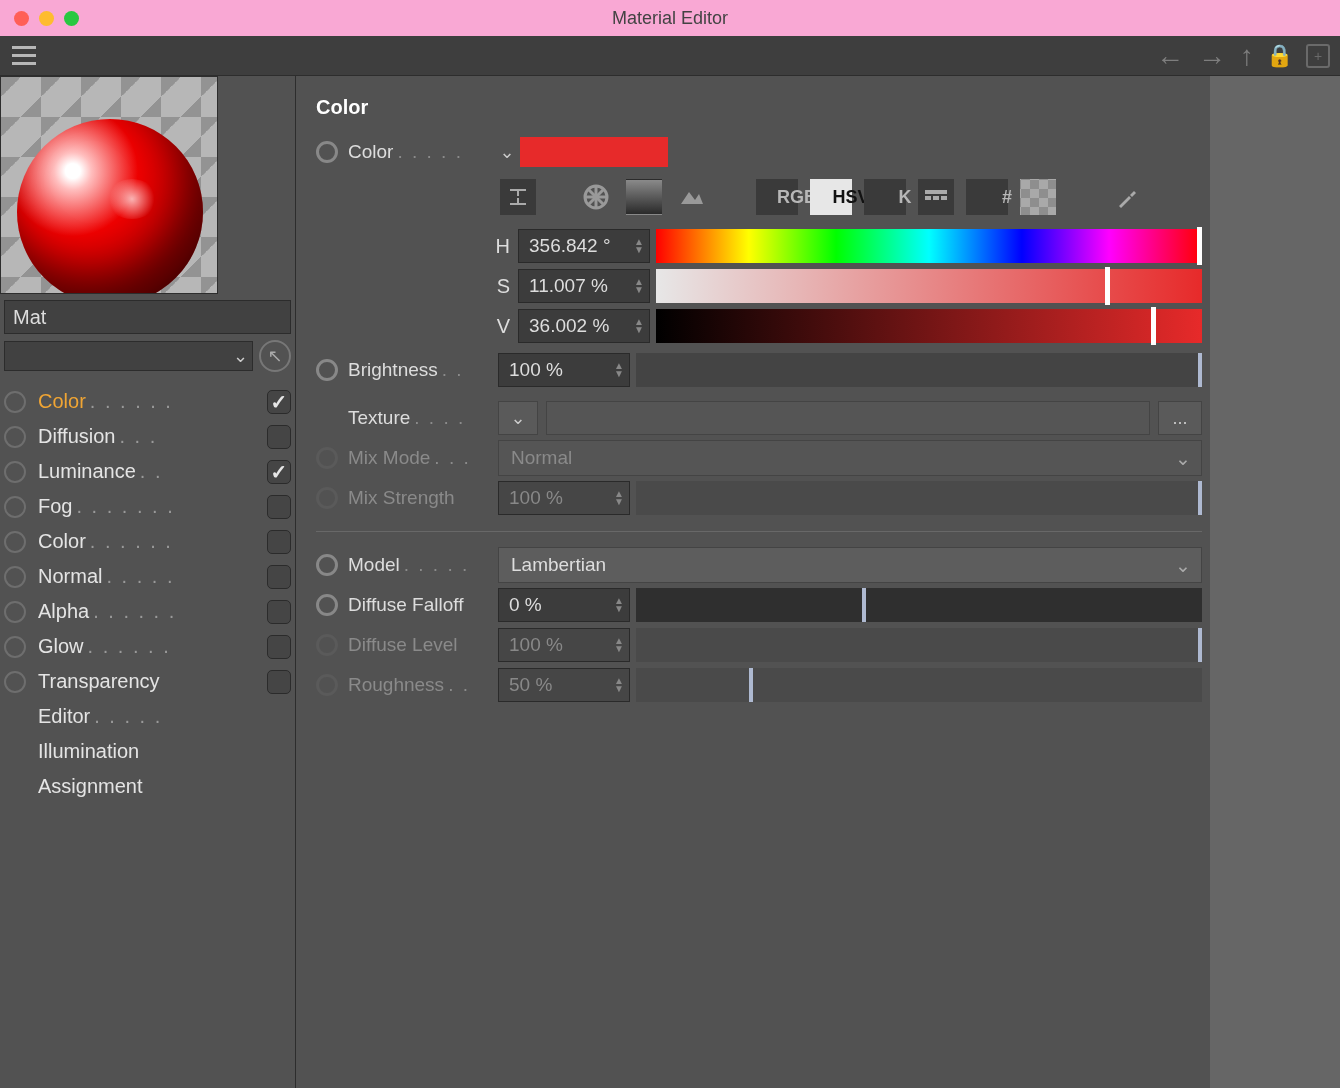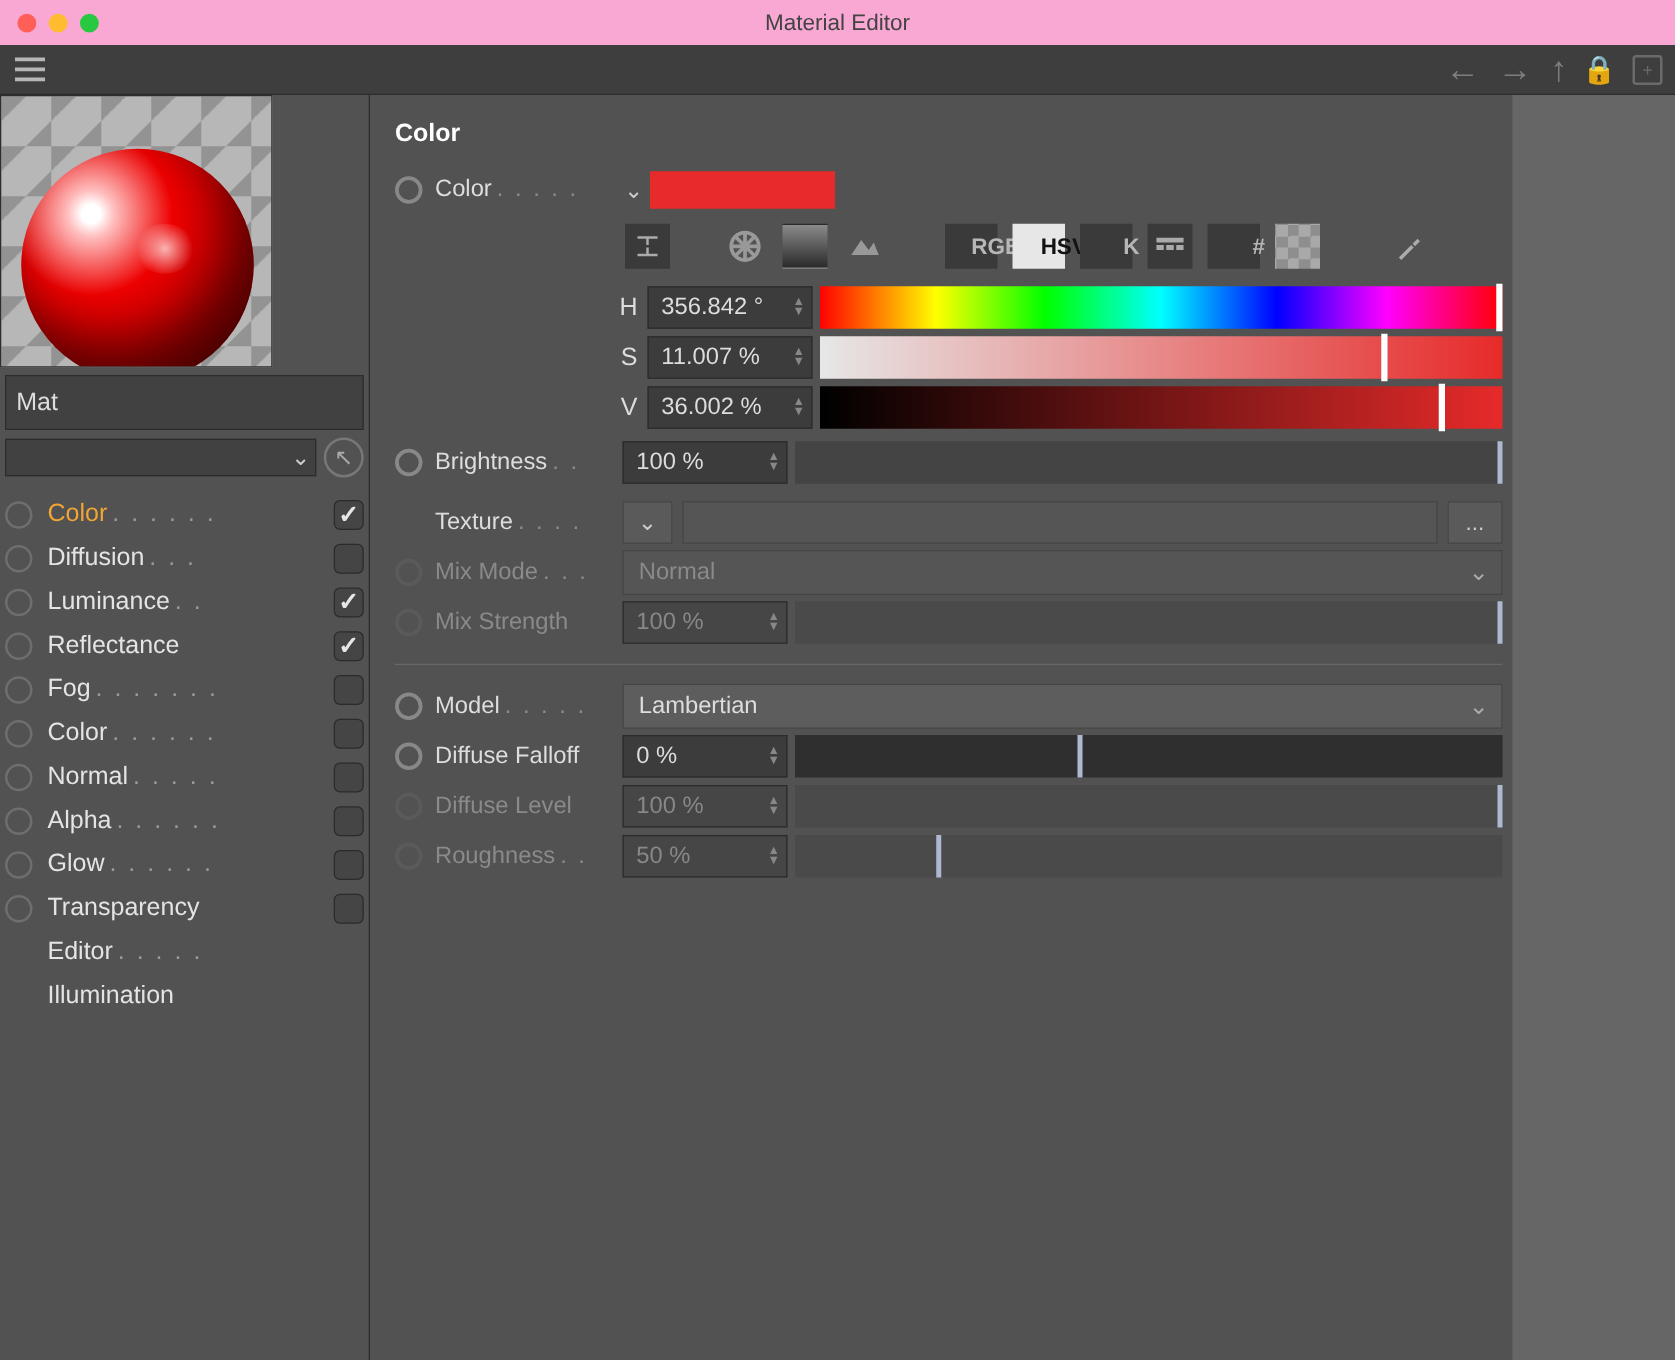--- a/index.html
+++ b/index.html
@@ -38,21 +38,21 @@
   overflow: hidden;
   border: 1px solid #2d2d2d;
 }
 .ball { position: absolute; left: 16px; top: 42px; width: 186px; height: 186px; border-radius: 50%;
   background: radial-gradient(circle at 30% 28%, #fff 0 4%, #ffbebe 10%, #e00 35%, #a00 75%, #470000 100%);
   box-shadow: inset -18px -30px 40px rgba(0,0,0,.5);
 }
 .ball::after { content:""; position:absolute; left:90px; top:60px; width:50px; height:40px; background: radial-gradient(circle, rgba(255,255,255,.7), rgba(255,0,0,0) 70%); border-radius:50%; }
 
 .mat-name { margin: 6px 4px 4px 4px; }
-.mat-name input { width: 100%; height: 44px; background: #414141; border: 1px solid #2c2c2c; color: #ddd; font-size: 20px; padding: 0 8px; }
+.mat-name input { width: 100%; height: 34px; background: #414141; border: 1px solid #2c2c2c; color: #ddd; font-size: 20px; padding: 0 8px; }
 
 .mat-row2 { display: flex; align-items: center; gap: 6px; margin: 2px 4px 10px 4px; }
 .mat-row2 .dd { flex: 1; height: 30px; background: #414141; border: 1px solid #2c2c2c; display:flex; align-items:center; justify-content:flex-end; padding-right:4px; }
 .mat-row2 .pick { width: 32px; height: 32px; border: 2px solid #777; border-radius: 50%; display:flex; align-items:center; justify-content:center; color:#aaa; }
 
 
 .channels { margin: 2px 0 0 4px; }
 .chan { display: flex; align-items: center; height: 35px; }
 .chan .ring { width: 22px; height: 22px; border: 2px solid #6e6e6e; border-radius: 50%; margin-right: 12px; flex-shrink:0; }
 .chan .label { flex: 1; font-size: 20px; color: #e4e4e4; white-space: nowrap; display:flex; align-items:baseline; }
@@ -185,27 +185,20 @@
           <div class="ring"></div>
           <div class="label">
             <span>Luminance</span>
             <span class="dots"> . .</span>
           </div>
           <div class="cb on"></div>
         </div>
         <div class="chan">
           <div class="ring"></div>
           <div class="label">
-            <span>Reflectance</span>
-          </div>
-          <div class="cb on"></div>
-        </div>
-        <div class="chan">
-          <div class="ring"></div>
-          <div class="label">
             <span>Fog</span>
             <span class="dots"> . . . . . . .</span>
           </div>
           <div class="cb"></div>
         </div>
         <div class="chan">
           <div class="ring"></div>
           <div class="label">
             <span>Color</span>
             <span class="dots"> . . . . . .</span>
@@ -247,20 +240,26 @@
           <div class="ring" style="visibility: hidden;"></div>
           <div class="label">
             <span>Editor</span>
             <span class="dots"> . . . . .</span>
           </div>
         </div>
         <div class="chan">
           <div class="ring" style="visibility: hidden;"></div>
           <div class="label">
             <span>Illumination</span>
+          </div>
+        </div>
+        <div class="chan">
+          <div class="ring" style="visibility: hidden;"></div>
+          <div class="label">
+            <span>Assignment</span>
           </div>
         </div>
       </div>
   </div>
 
   <div class="content">
     <div class="section-title">Color</div>
 
     <div class="prop">
       <div class="ring2"></div>

